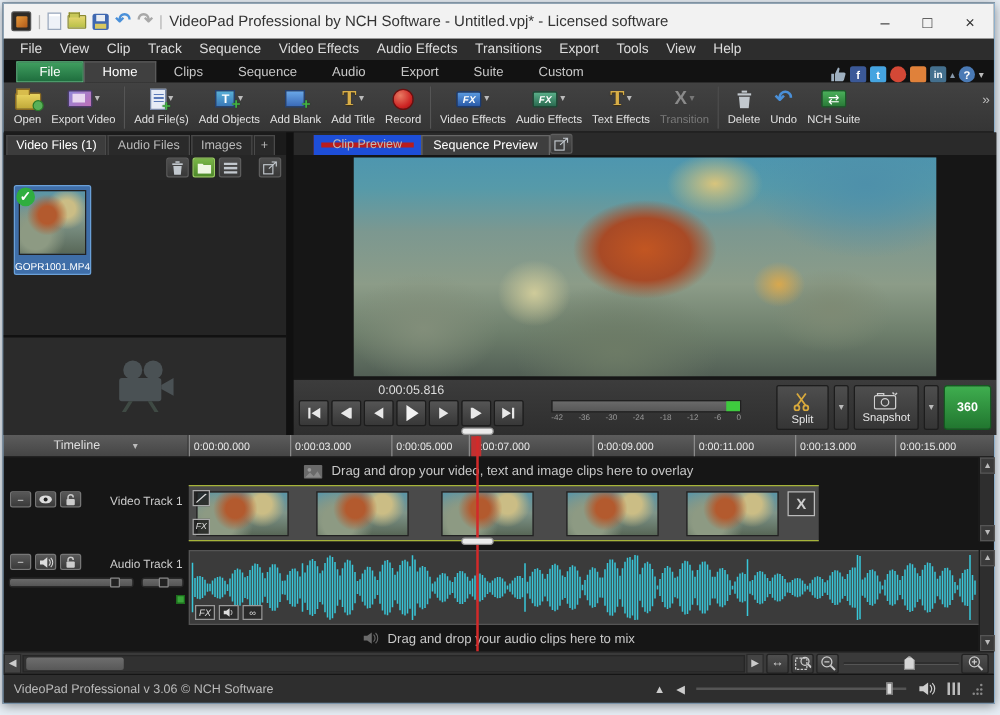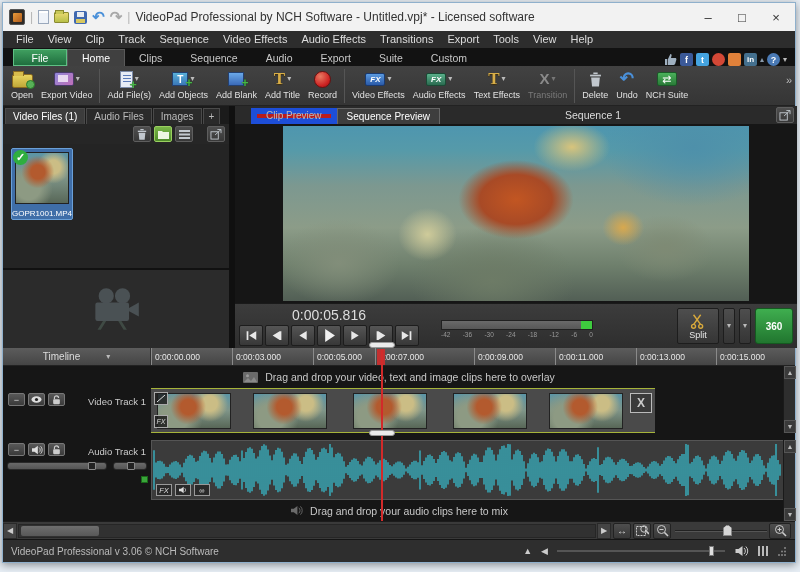--- a/index.html
+++ b/index.html
@@ -89,21 +89,21 @@
  radial-gradient(ellipse 55px 35px at 62% 12%,#d8c47c 0%,rgba(0,0,0,0) 70%),
  radial-gradient(ellipse 42px 38px at 31% 62%,#cfcb9a 0%,rgba(0,0,0,0) 70%),
  radial-gradient(ellipse 30px 26px at 73% 58%,#d8a84e 0%,rgba(0,0,0,0) 70%),
  radial-gradient(ellipse 70px 48px at 82% 70%,#7e8a74 0%,rgba(0,0,0,0) 70%),
  radial-gradient(ellipse 85px 60px at 12% 78%,#828e7a 0%,rgba(0,0,0,0) 72%),
  radial-gradient(ellipse 110px 70px at 45% 88%,#6d7b66 0%,rgba(0,0,0,0) 75%),
  radial-gradient(ellipse 130px 85px at 88% 12%,#4e90aa 0%,rgba(0,0,0,0) 70%),
  linear-gradient(180deg,#4e96af 0%,#569aa9 14%,#7c9890 34%,#8c9c88 58%,#6e7f6c 80%,#525f55 100%)}
 .transport{position:absolute;left:0;top:197px;width:100%;height:45px;background:linear-gradient(#3c3c3c,#2e2e2e);border-top:1px solid #1a1a1a;display:flex;align-items:flex-start;padding:2px 4px}
 .tleft{display:flex;flex-direction:column;align-items:center}
-.tstamp{font-size:14px;color:#ddd;margin:1px 12px 2px}
+.tstamp{font-size:10px;color:#ddd;margin:1px 12px 2px}
 .tbtns{display:flex;gap:2px}
 .tbtn{width:24px;height:21px;background:linear-gradient(#555,#383838);border:1px solid #1d1d1d;border-radius:2px;display:flex;align-items:center;justify-content:center}
 .meterwrap{display:flex;flex-direction:column;align-items:center;margin:14px 0 0 22px}
 .meter{width:152px;height:10px;background:linear-gradient(#6a6a6a,#575757);border:1px solid #202020;position:relative}
 .meter .seg{position:absolute;right:0;top:0;width:11px;height:100%;background:#3ecb3e}
 .mticks{width:152px;display:flex;justify-content:space-between;margin-top:1px}
 .mticks span{font-size:6.5px;color:#999}
 .pright{margin-left:auto;display:flex;align-items:flex-start;gap:4px;padding-top:2px}
 .bigbtn{width:42px;height:36px;background:linear-gradient(#4e4e4e,#353535);border:1px solid #1d1d1d;border-radius:2px;display:flex;flex-direction:column;align-items:center;justify-content:center}
 .bigbtn .blb{font-size:9px;color:#e8e8e8;margin-top:1px}
@@ -394,21 +394,20 @@
             </g>
           </svg>
       </div>
     </div>
     <div class="vsplit"></div>
 
     <div class="preview">
       <div class="ptabs">
         <span class="ptab inactive">Clip Preview</span>
         <span class="ptab active">Sequence Preview</span>
-        <span class="ptitle">Sequence 1</span>
         <span class="btool" style="margin-right:3px">
             <svg width="12" height="11" viewBox="0 0 13 12">
               <g stroke="#c2c8ce" fill="none">
                 <rect x="1" y="3" width="8" height="8"></rect>
                 <path d="M5.5 6.5L12 .5M8 .5h4v4"></path>
               </g>
             </svg>
           </span>
       </div>
       <div class="videoarea">
@@ -477,20 +476,31 @@
                   <path d="M4 2l8 11M12 2L4 13"></path>
                   <circle cx="4" cy="15" r="2.2"></circle>
                   <circle cx="12" cy="15" r="2.2"></circle>
                 </g>
               </svg>
             <span class="blb">Split</span>
           </span>
           <span class="dropcell">
               <span class="caret">▾</span>
             </span>
+          <span class="bigbtn" style="width:52px">
+            <svg width="20" height="15" viewBox="0 0 20 15">
+                <g stroke="#d0d0d0" fill="none">
+                  <rect x="0.5" y="3.5" width="17" height="10.5" rx="1.5"></rect>
+                  <circle cx="9" cy="8.8" r="3"></circle>
+                  <path d="M3 3.5V1.8h5v1.7"></path>
+                  <path d="M15 1l1.4 1.4M18.6 1.4L17 3" stroke-width="1.2"></path>
+                </g>
+              </svg>
+            <span class="blb">Snapshot</span>
+          </span>
           <span class="dropcell">
               <span class="caret">▾</span>
             </span>
           <span class="btn360">360</span>
         </div>
       </div>
     </div>
   </div>
 
   <div class="ruler">

